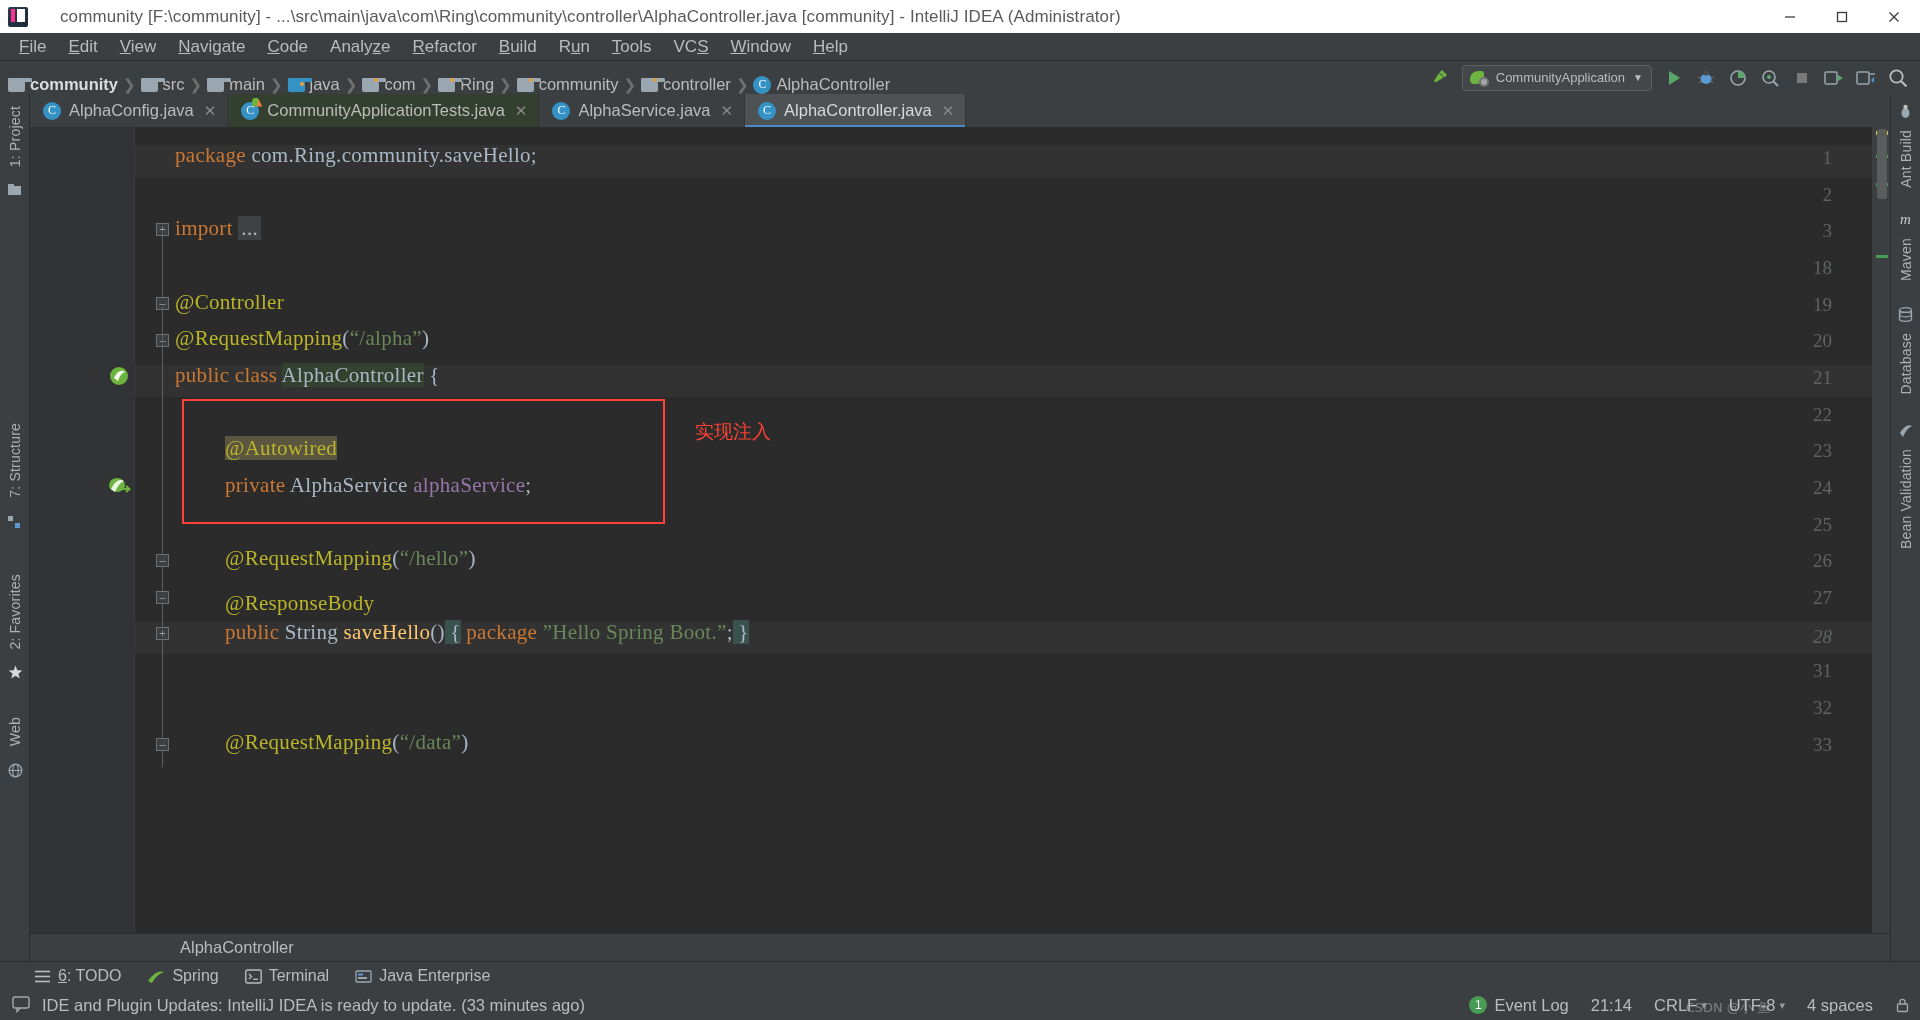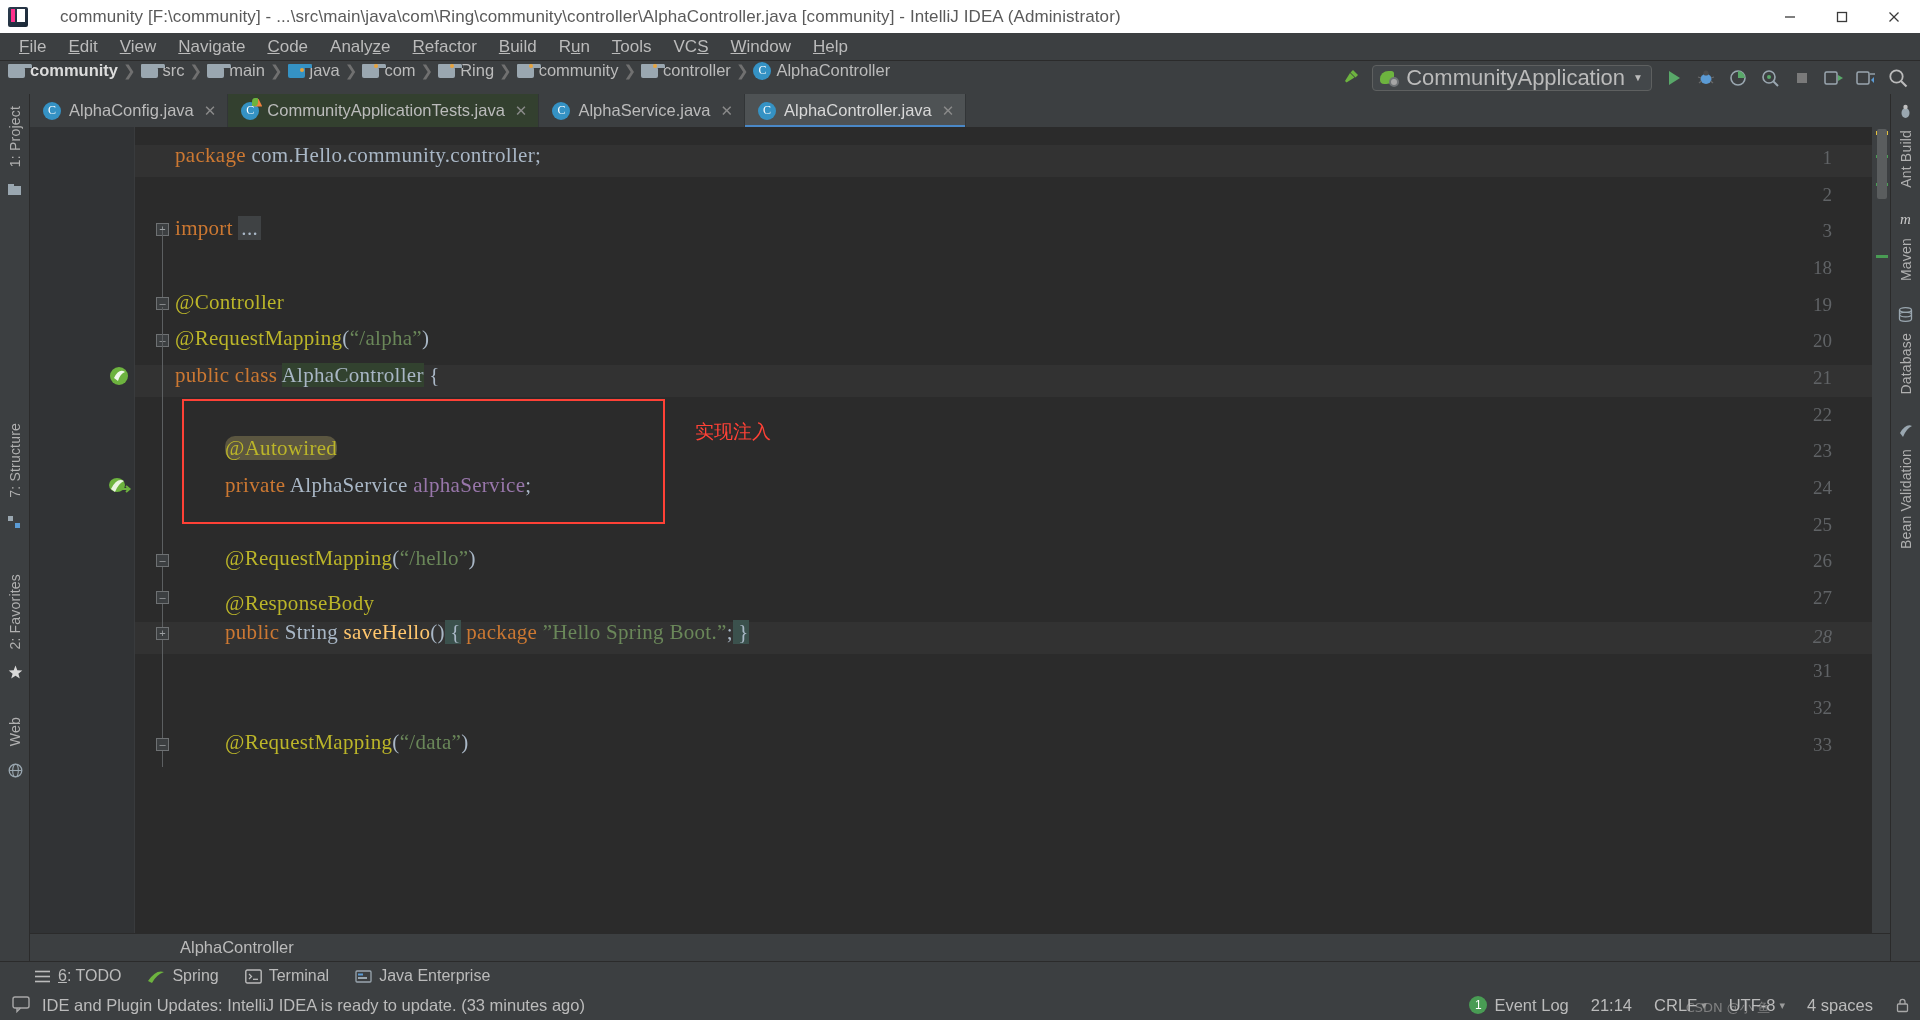--- a/index.html
+++ b/index.html
@@ -48,21 +48,21 @@
     padding-left: 8px; border-bottom: 1px solid #2b2b2b;
   }
   .menu-item {
     padding: 3px 11px; font-size: 17px; color: #bbbbbb; white-space: nowrap;
     font-family: "Liberation Sans", sans-serif;
   }
   .menu-item .mn { text-decoration: underline; }
 
   
   .navrow {
-    height: 33px; flex: 0 0 33px; background: #3c3f41; display: flex; align-items: flex-start;
+    height: 33px; flex: 0 0 33px; background: #3c3f41; display: flex; align-items: flex-end;
     padding-left: 8px; position: relative;
   }
   .crumb { display: flex; align-items: center; white-space: nowrap; }
   .crumb-sep { color: #707070; margin: 0 5px; font-size: 15px; }
   .crumb-label { font-size: 16.5px; color: #bbbbbb; margin-left: 5px; }
   .crumb-label.bold { font-weight: bold; color: #dcdcdc; }
   .folder-ico { width: 17px; height: 14px; position: relative; flex: 0 0 17px; }
   .folder-ico .body {
     position: absolute; left: 0; bottom: 0; width: 17px; height: 11px;
     background: #9aa7b0; border-radius: 1px 2px 2px 2px;
@@ -98,21 +98,21 @@
   .runcfg .spring-ico { width: 19px; height: 19px; position: relative; flex: 0 0 19px; margin-right: 7px; }
   .runcfg .spring-ico::before {
     content: ""; position: absolute; left: 0; top: 3px; width: 14px; height: 13px;
     background: #6db33f; border-radius: 60% 20% 55% 30%;
   }
   .runcfg .spring-ico::after {
     content: ""; position: absolute; right: 0; bottom: 0; width: 10px; height: 10px;
     border-radius: 50%; background: #a6a6a6; border: 2px solid #6f7376;
     box-sizing: border-box;
   }
-  .runcfg .cfg-name { font-size: 22px; color: #bbbbbb; white-space: nowrap; }
+  .runcfg .cfg-name { font-size: 13px; color: #bbbbbb; white-space: nowrap; }
   .runcfg .caret { margin-left: 8px; color: #bbbbbb; font-size: 10px; }
 
   
   .main { flex: 1 1 auto; display: flex; min-height: 0; position: relative; }
 
   
   .leftbar {
     width: 30px; flex: 0 0 30px; background: #3c3f41; display: flex; flex-direction: column;
     align-items: center; border-right: 1px solid #2b2b2b; padding-top: 6px;
   }
@@ -194,21 +194,21 @@
     font-family: "Liberation Serif", serif; letter-spacing: 0.3px;
   }
   .kw { color: #cc7832; }
   .ann { color: #bbb529; }
   .str { color: #6a8759; }
   .cls { color: #a9b7c6; }
   .fld { color: #9876aa; }
   .mth { color: #ffc66d; }
   .plain { color: #a9b7c6; }
   .hl-class { background: #32422f; }
-  .hl-ann { background: #5b5640; border-radius: 10px; }
+  .hl-ann { background: #5b5640; }
   .hl-brace { background: #3b514d; }
   .caret-line { position: absolute; left: 0; right: 0; height: 32px; background: #323232; }
 
   
   .redbox {
     position: absolute; border: 2px solid #ff4136; pointer-events: none;
   }
   .cn-note {
     position: absolute; color: #ff4136; font-size: 19px;
     font-family: "DejaVu Sans", sans-serif; white-space: nowrap;
@@ -547,21 +547,21 @@
         <div class="foldbar" style="top:103px;height:70px;"></div>
         <div class="fold" style="top:170px;">–</div>
         <div class="fold" style="top:207px;">–</div>
         <div class="foldbar" style="top:180px;height:460px;"></div>
         <div class="fold" style="top:427px;">–</div>
         <div class="fold" style="top:464px;">–</div>
         <div class="fold" style="top:500px;">+</div>
         <div class="fold" style="top:611px;">–</div>
 
         <div class="code-text">
-          <div class="cl" style="top:16px;"><span class="kw">package</span><span class="plain"> com.Hello.community.controller;</span></div>
+          <div class="cl" style="top:16px;"><span class="kw">package</span><span class="plain"> com.Ring.community.saveHello;</span></div>
           <div class="cl" style="top:53px;"></div>
           <div class="cl" style="top:89px;"><span class="kw">import</span><span class="plain"> </span><span class="plain" style="background:#3f4244;padding:0 3px;">...</span></div>
           <div class="cl" style="top:126px;"></div>
           <div class="cl" style="top:163px;"><span class="ann">@Controller</span></div>
           <div class="cl" style="top:199px;"><span class="ann">@RequestMapping</span><span class="plain">(</span><span class="str">“/alpha”</span><span class="plain">)</span></div>
           <div class="cl" style="top:236px;"><span class="kw">public class </span><span class="cls hl-class">AlphaController</span><span class="plain"> {</span></div>
           <div class="cl" style="top:273px;"></div>
           <div class="cl" style="top:309px;padding-left:50px;"><span class="ann hl-ann">@Autowired</span></div>
           <div class="cl" style="top:346px;padding-left:50px;"><span class="kw">private </span><span class="cls">AlphaService </span><span class="fld">alphaService</span><span class="plain">;</span></div>
           <div class="cl" style="top:383px;"></div>

